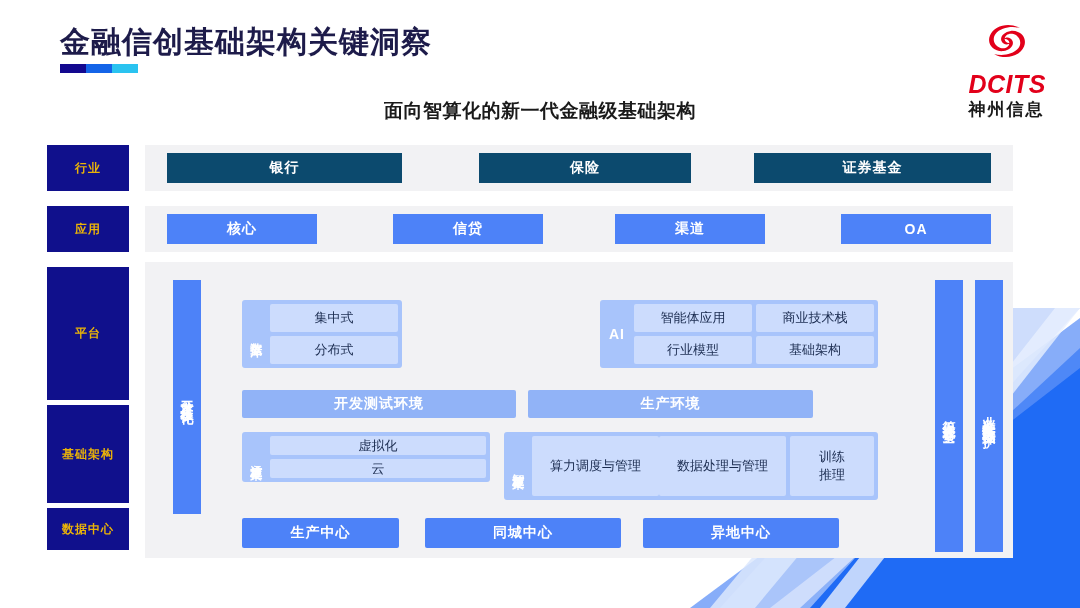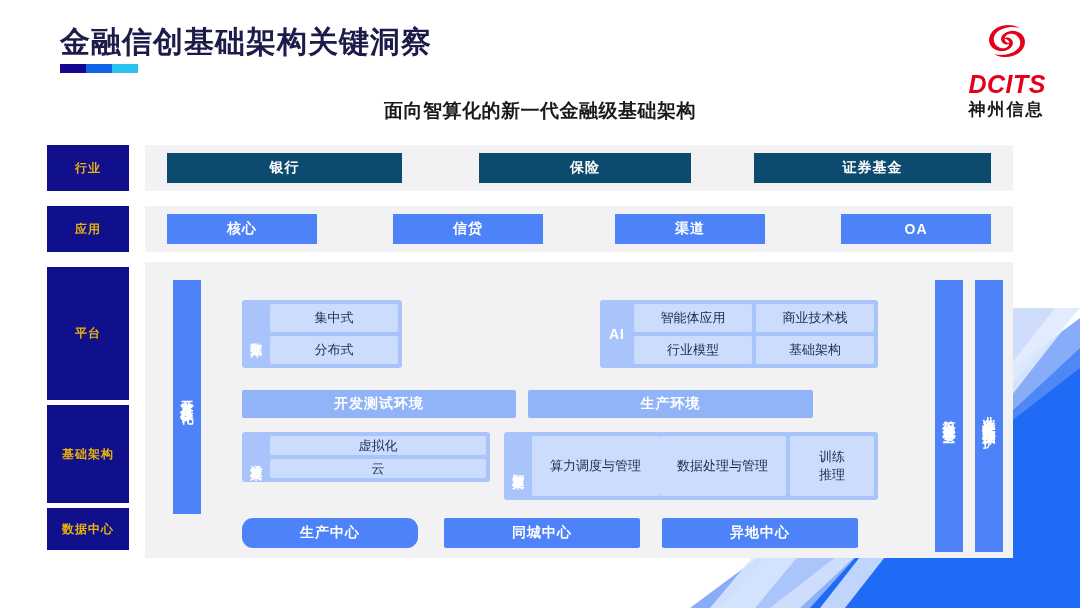--- a/index.html
+++ b/index.html
@@ -140,21 +140,21 @@
     font-size: 13px; line-height: 1.35; border-radius: 2px;
   }
 
   
   .dc-row { position: absolute; left: 0; top: 238px; width: 636px; height: 30px; display: flex; }
   .dc-chip {
     background: #4d82f8; color: #ffffff; font-size: 14px; font-weight: bold;
     display: flex; align-items: center; justify-content: center; letter-spacing: 1px;
     border-radius: 2px;
   }
-  .dc-0 { width: 176px; border-radius: 11px; }
+  .dc-0 { width: 157px; }
   .dc-1 { width: 196px; margin-left: 26px; }
   .dc-2 { width: 196px; margin-left: 22px; }
 
   
   .vbar {
     position: absolute; background: #4d82f8; color: #ffffff;
     font-size: 13px; font-weight: bold;
     writing-mode: vertical-rl; letter-spacing: 2px; line-height: 1;
     display: flex; align-items: center; justify-content: center;
   }

